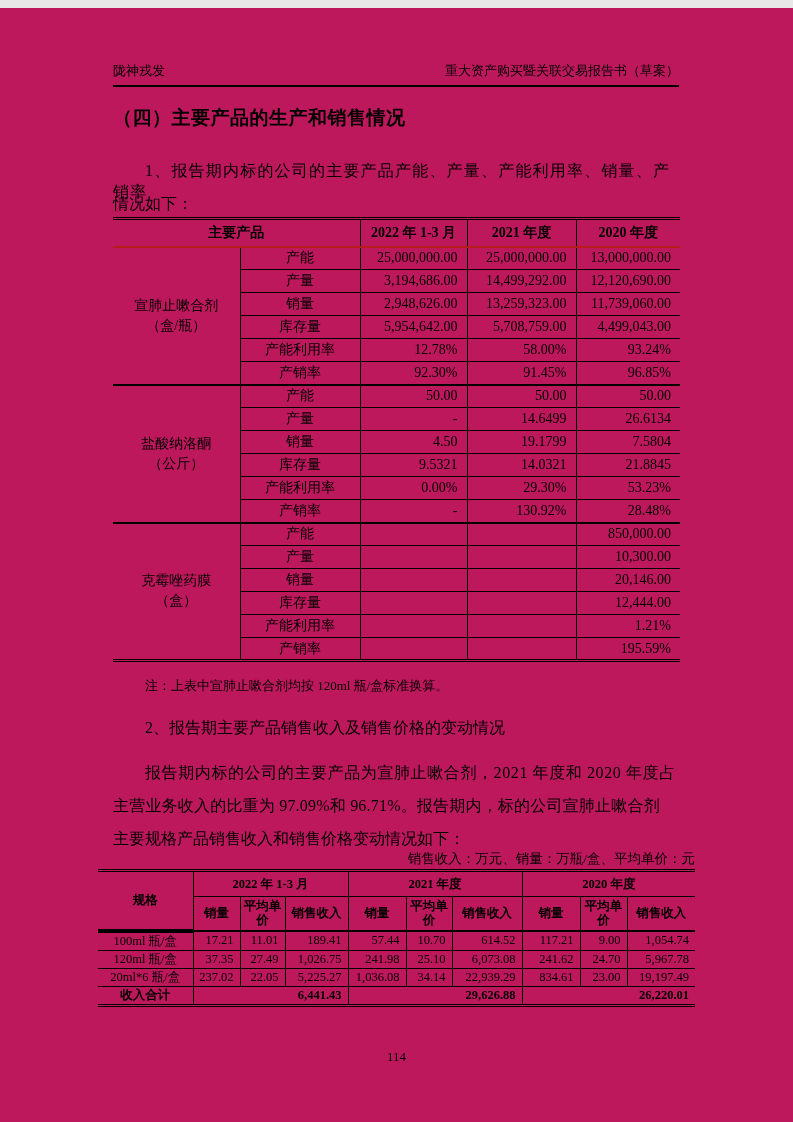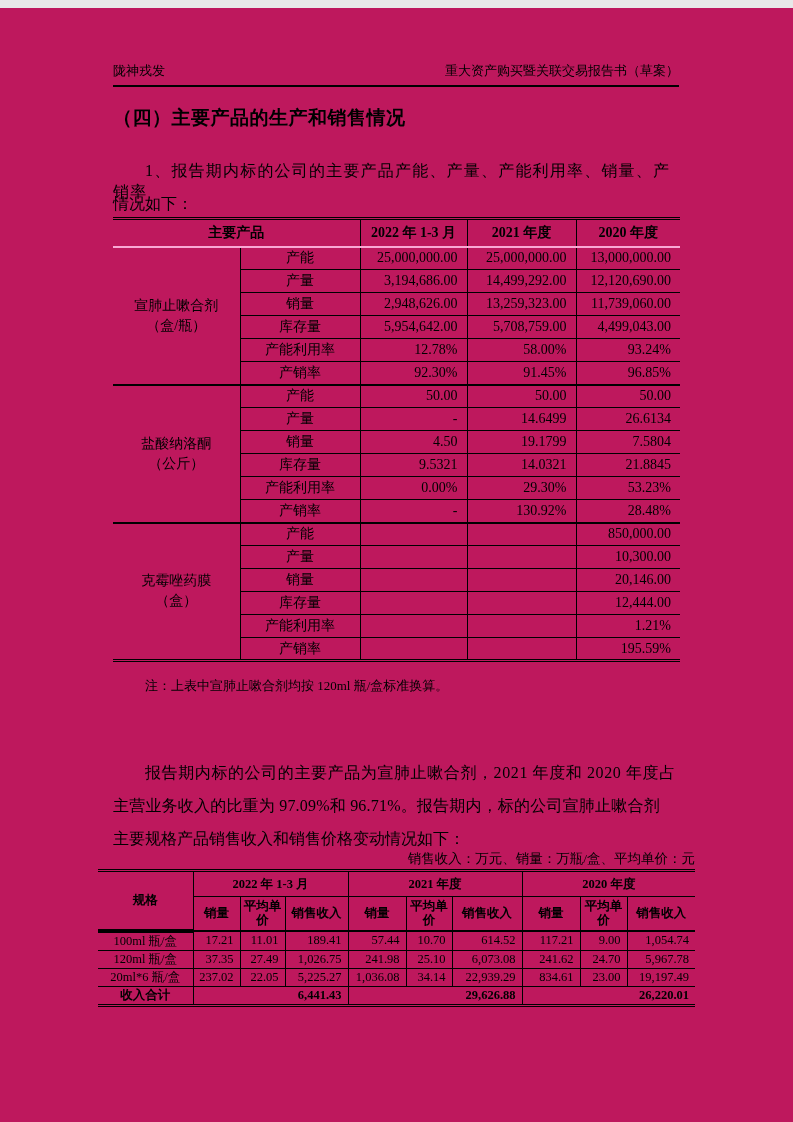--- a/index.html
+++ b/index.html
@@ -36,21 +36,21 @@
           border-top:3px double #000; border-bottom:3px double #000; }
   th,td { border:1px solid #000; vertical-align:middle; overflow:hidden; }
   tr > *:first-child { border-left:none; }
   tr > *:last-child  { border-right:none; }
   th { font-weight:bold; text-align:center; }
 
   
   .t1-wrap { left:113px; top:209px; }
   .t1 { width:567px; font-size:14px; }
   .t1 thead tr { height:28px; }
-  .t1 thead th { border-bottom:2px solid #f9a8d4; }
+  .t1 thead th { border-bottom:2px solid #b91c1c; }
   .t1 tbody tr { height:23px; }
   .t1 td.metric { text-align:center; }
   .t1 td.num { text-align:right; padding-right:9px; }
   .t1 td.prod { text-align:center; line-height:20px; }
   .t1 tr.gsep > td { border-top:2px solid #000; }
 
   
   .t2-wrap { left:98px; top:861px; }
   .t2 { width:597px; font-size:12.5px; }
   .t2 thead tr.r1 { height:26px; }
@@ -216,20 +216,21 @@
           <td class="num"></td>
           <td class="num"></td>
           <td class="num">195.59%</td>
         </tr>
       </tbody>
     </table>
   </div>
 
   <div class="abs note1">注：上表中宣肺止嗽合剂均按 120ml 瓶/盒标准换算。</div>
 
+  <div class="abs h-item2">2、报告期主要产品销售收入及销售价格的变动情况</div>
   <div class="abs body-text p2l1">报告期内标的公司的主要产品为宣肺止嗽合剂，2021 年度和 2020 年度占</div>
   <div class="abs body-text p2l2">主营业务收入的比重为 97.09%和 96.71%。报告期内，标的公司宣肺止嗽合剂</div>
   <div class="abs units">销售收入：万元、销量：万瓶/盒、平均单价：元</div>
   <div class="abs body-text p2l3">主要规格产品销售收入和销售价格变动情况如下：</div>
 
   <div class="abs t2-wrap">
     <table class="t2">
       <colgroup>
         <col style="width:95px">
         <col style="width:47px">
@@ -301,14 +302,15 @@
         <tr class="total">
           <td class="lbl">收入合计</td>
           <td class="num" colspan="3">6,441.43</td>
           <td class="num" colspan="3">29,626.88</td>
           <td class="num" colspan="3">26,220.01</td>
         </tr>
       </tbody>
     </table>
   </div>
 
+  <div class="abs pageno">114</div>
 
 </div>
 
 </body></html>

